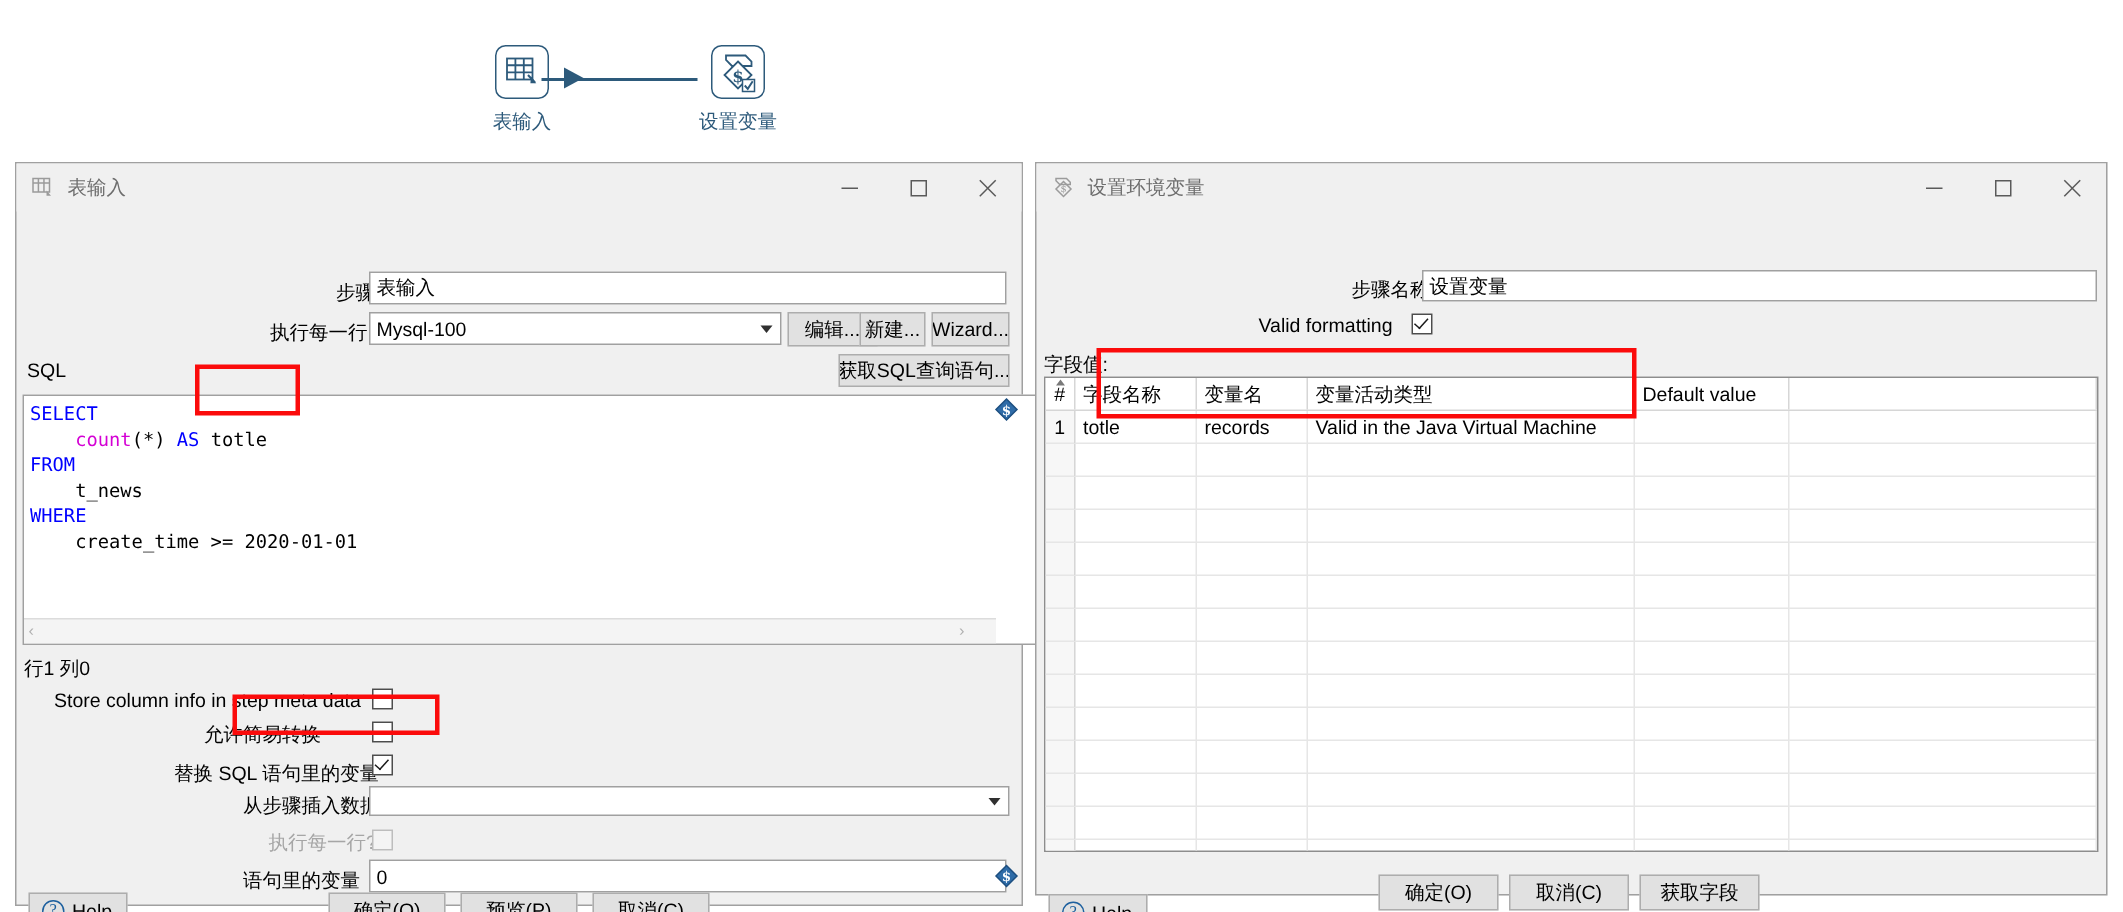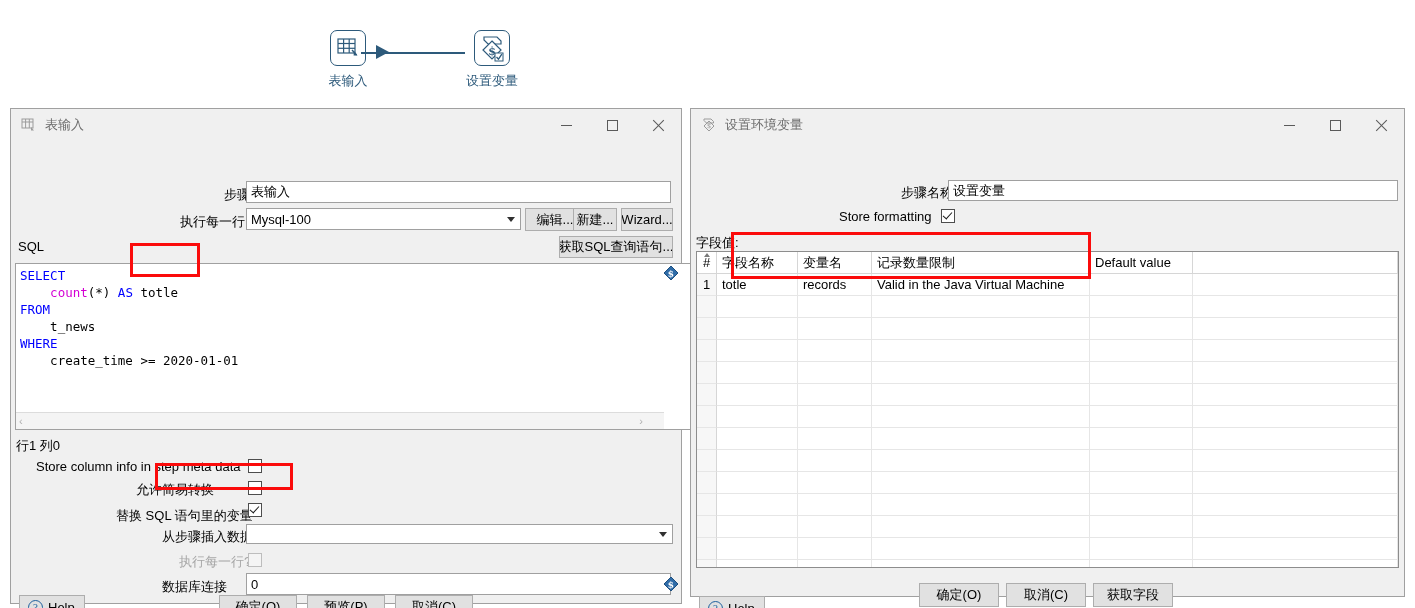--- a/index.html
+++ b/index.html
@@ -379,21 +379,21 @@
 
       <div class="lbl" style="left:151px; top:387px;">从步骤插入数据</div>
       <div class="combo" style="left:235px; top:383px; width:427px; height:20px;">
         <span></span>
         <span class="arrow"></span>
       </div>
 
       <div class="lbl dim" style="left:168px; top:412px;">执行每一行?</div>
       <div class="cbx disabled" style="left:237px; top:412px;"></div>
 
-      <div class="lbl" style="left:151px; top:437px;">数据库连接</div>
+      <div class="lbl" style="left:151px; top:437px;">语句里的变量</div>
       <div class="txt" style="left:235px; top:432px; width:425px; height:22px;">0</div>
       <div class="var-diamond" style="left:652px; top:435px;">
         <svg width="16" height="16" viewBox="0 0 16 16">
           <path d="M8 1 L15 8 L8 15 L1 8 Z" fill="#2f6ca8" stroke="#1d4f80" stroke-width="1"></path>
           <text x="8" y="11.5" font-size="9" font-family="DejaVu Serif, serif" fill="#ffffff" text-anchor="middle" font-weight="bold">$</text>
         </svg>
       </div>
 
       <div class="help-btn" style="left:8px; top:454px; width:66px; height:24px;">
         <span class="help-circle">?</span>
@@ -427,34 +427,34 @@
             <span class="glyph-close"></span>
           </div>
       </div>
     </div>
 
     <div class="dlg-body">
 
       <div class="lbl" style="left:210px; top:43px;">步骤名称：</div>
       <div class="txt" style="left:257px; top:39px; width:450px; height:21px;">设置变量</div>
 
-      <div class="lbl" style="left:148px; top:68px;">Store formatting</div>
+      <div class="lbl" style="left:148px; top:68px;">Valid formatting</div>
       <div class="cbx checked" style="left:250px; top:68px;"></div>
 
       <div class="lbl" style="left:5px; top:93px;">字段值:</div>
 
       <div class="tbl" style="left:5px; top:110px; width:703px; height:317px;">
         <div class="tbl-head">
           <div class="th num" style="width:20px;">
             <span class="caret"></span>
             <span>#</span>
           </div>
           <div class="th" style="width:81px;">字段名称</div>
           <div class="th" style="width:74px;">变量名</div>
-          <div class="th" style="width:218px;">记录数量限制</div>
+          <div class="th" style="width:218px;">变量活动类型</div>
           <div class="th" style="width:103px;">Default value</div>
           <div class="th" style="width:205px;"></div>
         </div>
         <div id="tbl-rows">
             <div class="tr">
               <div class="td num" style="width: 20px;">1</div>
               <div class="td" style="width: 81px;">totle</div>
               <div class="td" style="width: 74px;">records</div>
               <div class="td" style="width: 218px;">Valid in the Java Virtual Machine</div>
               <div class="td" style="width: 103px;"></div>

